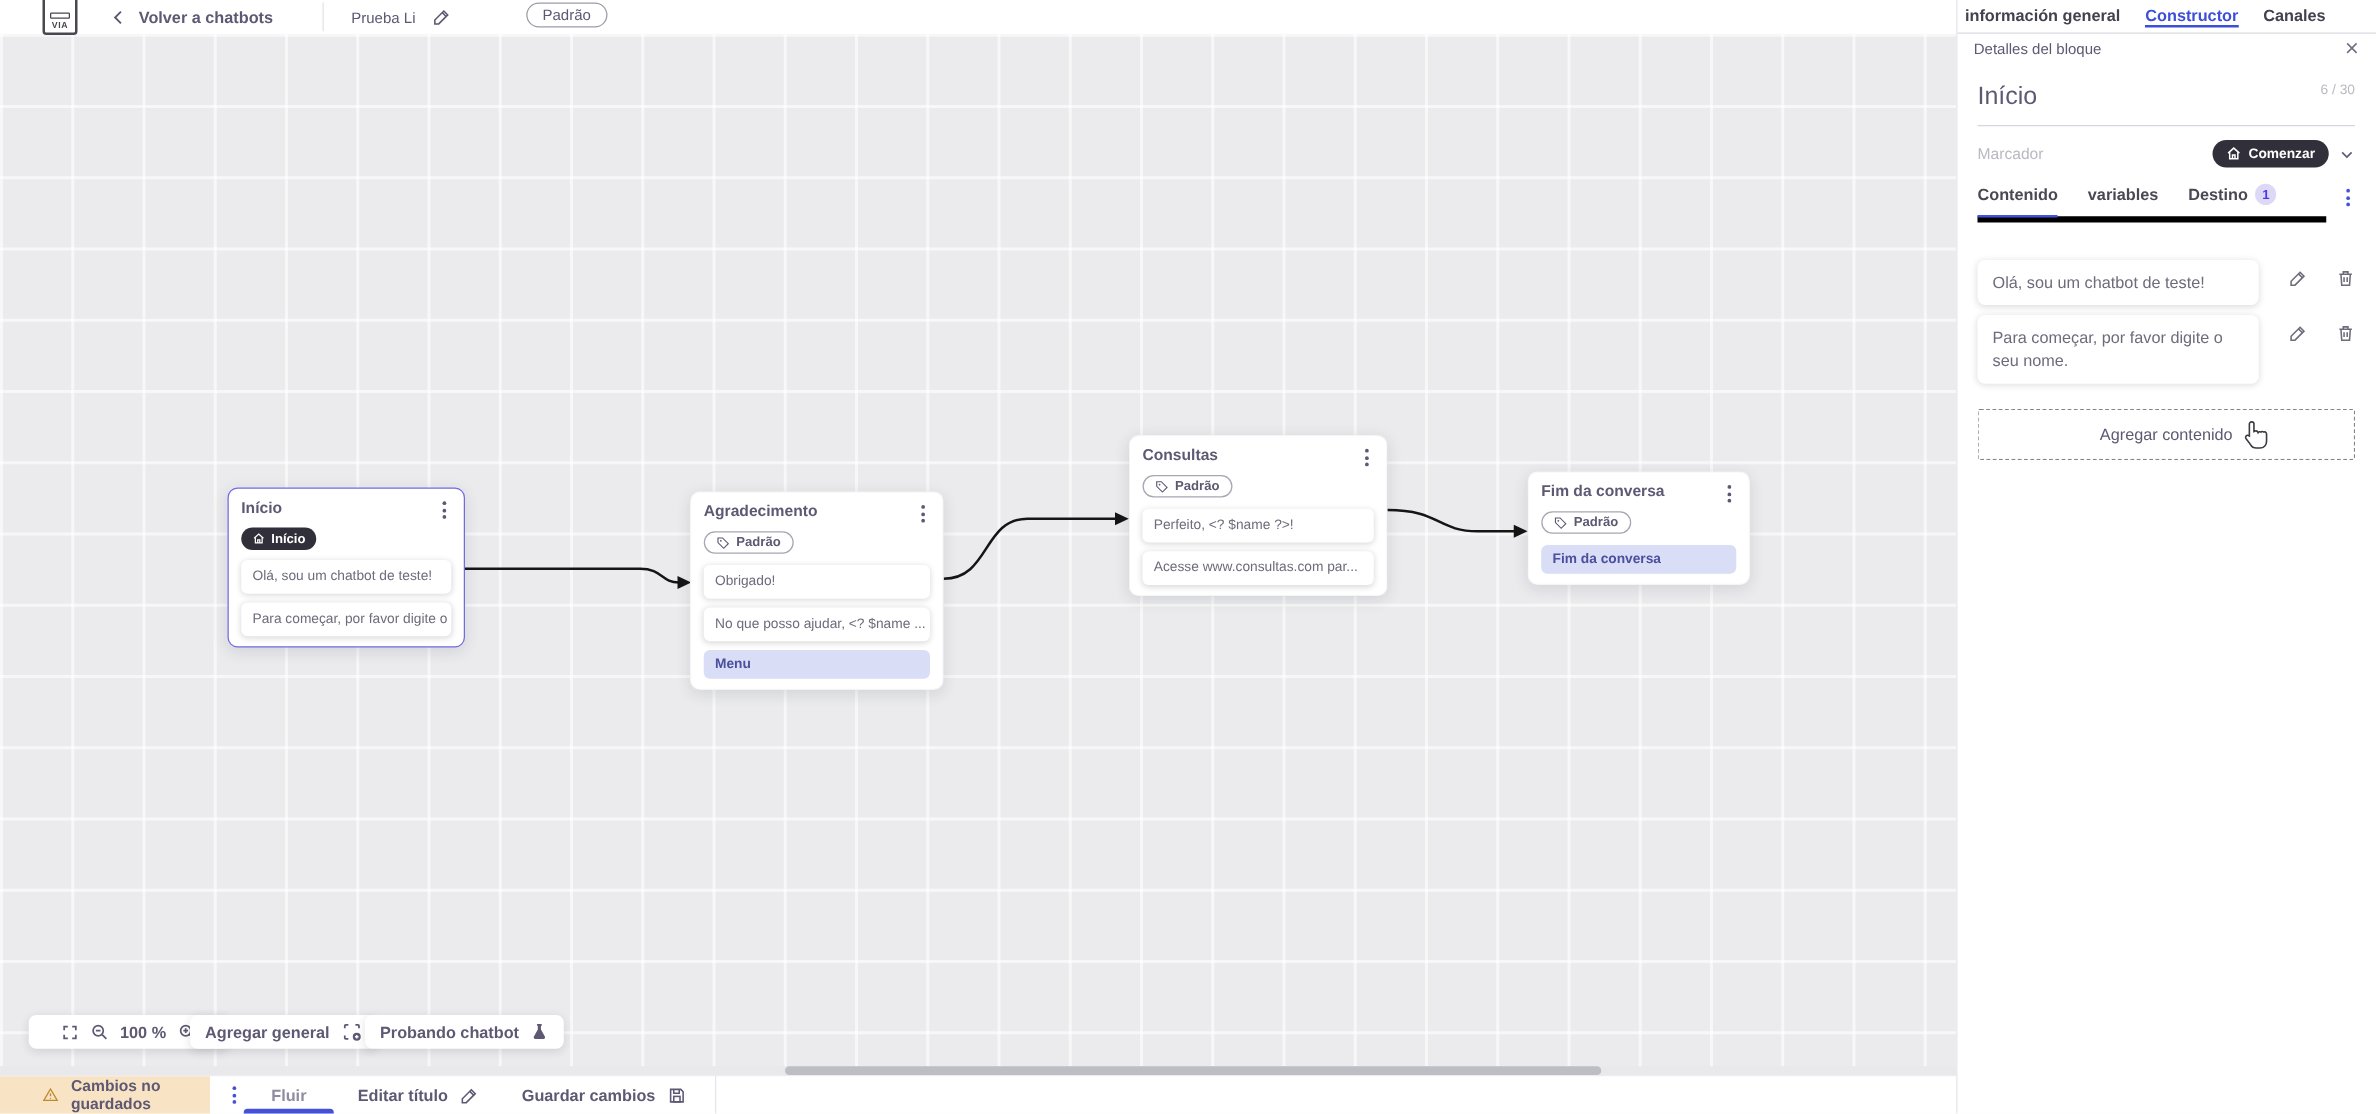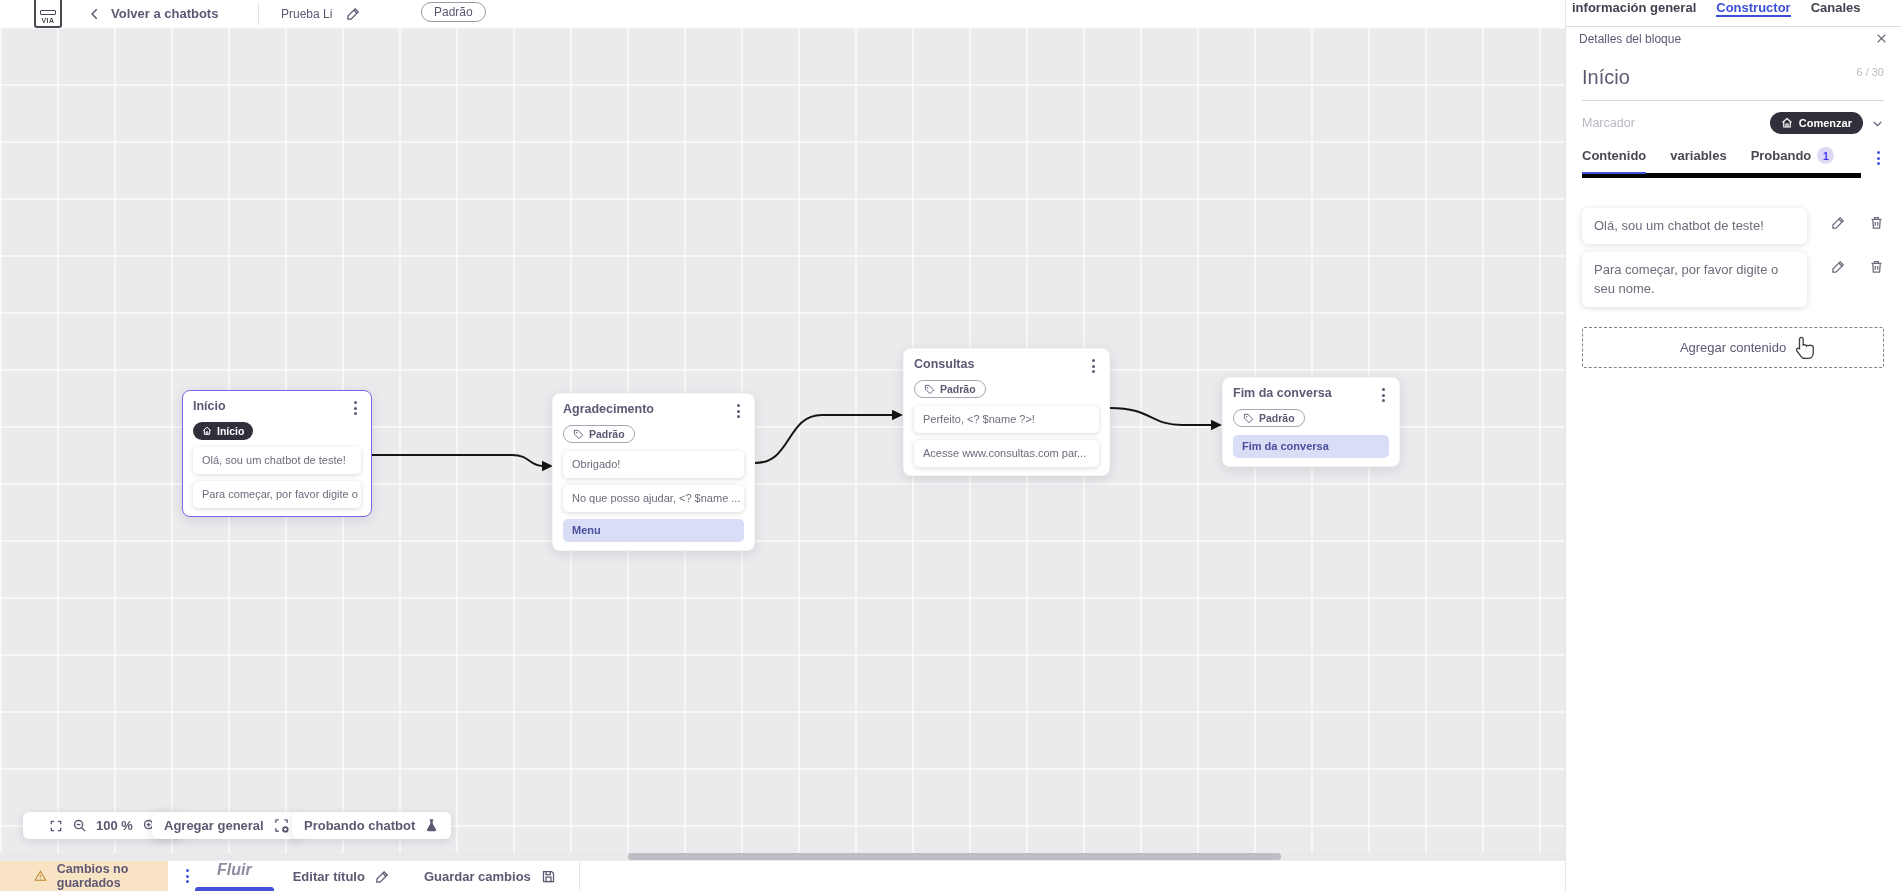--- a/index.html
+++ b/index.html
@@ -50,28 +50,28 @@
   .icon-btn { display:inline-flex; cursor:pointer; color:#5e5873; }
 
   
   .hscroll-track { position:absolute; left:0; top:853px; width:1565px; height:7px; background:#e9e9ec; }
   .hscroll-thumb { position:absolute; left:628px; top:0; width:653px; height:7px; background:#bdbec4; border-radius:4px; cursor:pointer; }
 
   
   .bottombar { position:absolute; left:0; top:860px; width:1565px; height:31px; background:#fff; border-top:1px solid #ededf0; display:flex; align-items:stretch; z-index:6; }
   .warn-chip { width:168px; background:#f8e3c5; display:flex; align-items:center; gap:10px; padding-left:34px; font-size:12.5px; font-weight:600; color:#5e5873; }
   .bb-dots { display:flex; align-items:center; margin-left:14px; }
-  .bb-tab { position:relative; display:flex; align-items:flex-start; padding:0 24px; font-size:16px; font-weight:600; color:#8f8ca0; cursor:pointer;font-style:italic; }
+  .bb-tab { position:relative; display:flex; align-items:center; padding:0 24px; font-size:13px; font-weight:600; color:#8f8ca0; cursor:pointer; }
   .bb-tab .underline { position:absolute; left:2px; right:2px; bottom:0; height:4px; background:#4452d9; border-radius:3px 3px 0 0; }
   .bb-action { display:flex; align-items:center; gap:10px; padding:0 17px; font-size:13px; font-weight:600; color:#5e5873; cursor:pointer; }
   .bb-divider { width:1px; background:#e6e6e9; margin-left:6px; }
 
   
   .panel { position:absolute; left:1565px; top:0; width:336px; height:891px; background:#fff; border-left:1px solid #e6e6ea; z-index:7; }
-  .panel-tabs { display:flex; align-items:flex-start; height:27px; border-bottom:1px solid #dcdce2; padding-left:6px; gap:20px; }
+  .panel-tabs { display:flex; align-items:center; height:27px; border-bottom:1px solid #dcdce2; padding-left:6px; gap:20px; }
   .p-tab { display:flex; align-items:center; font-size:13px; font-weight:600; color:#44414e; cursor:pointer; border-bottom:2px solid transparent; margin-bottom:-1px; }
   .p-tab.active { color:#3d4ed8; border-bottom-color:#3d4ed8; }
   .panel-head { display:flex; align-items:center; height:23px; padding:0 13px; }
   .panel-head .h { font-size:12px; color:#5e5873; }
   .close-x { margin-left:auto; color:#6e6b7b; cursor:pointer; display:inline-flex; }
 
   .name-field { position:relative; margin:12px 17px 0 16px; border-bottom:1px solid #d8d6de; padding:4px 0 11px; cursor:text; }
   .name-field .nm { font-size:20px; color:#5e5873; }
   .name-field .cnt { position:absolute; right:0; top:4px; font-size:11px; color:#b9b9c3; }
 
@@ -348,21 +348,21 @@
             <path d="M5 9 L12 16 L19 9"></path>
           </svg>
       </span>
     </div>
 
     <div class="inner-tabs-row">
       <div class="inner-tabs">
         <span class="i-tab active">Contenido</span>
         <span class="i-tab">variables</span>
         <span class="i-tab">
-          <span>Probando</span>
+          <span>Destino</span>
           <span class="num-badge">1</span>
         </span>
       </div>
       <span class="dots-v indigo">
           <i></i>
           <i></i>
           <i></i>
         </span>
     </div>
 

